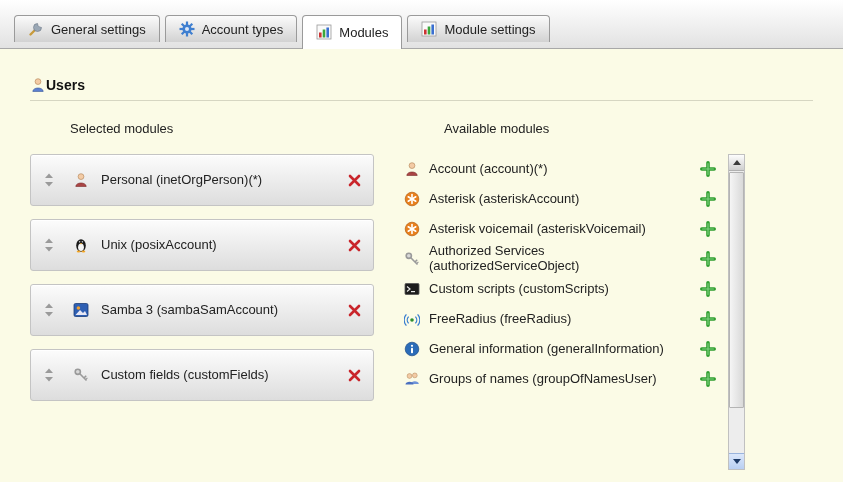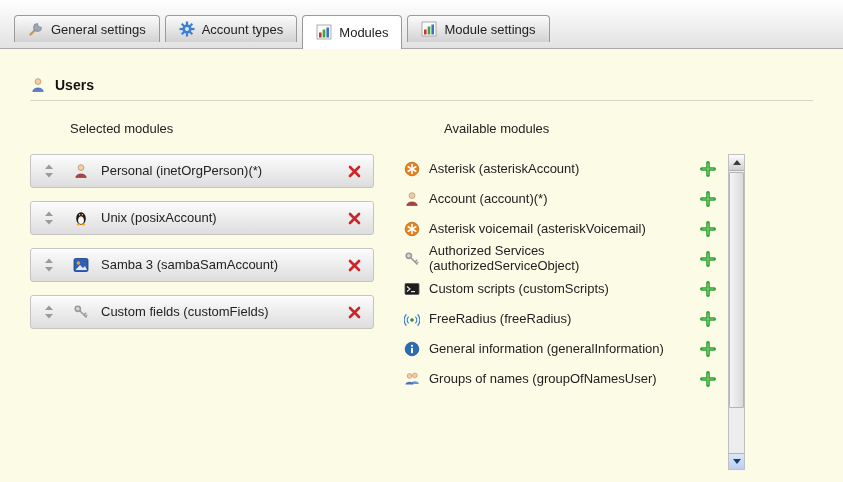--- a/index.html
+++ b/index.html
@@ -37,33 +37,33 @@
     margin-bottom: -1px;
     z-index: 2;
     padding-bottom: 1px;
   }
   .tab .ticon { width: 16px; height: 16px; flex: none; display: inline-flex; }
 
   
   .content { padding: 0 30px; }
   .users-head {
     margin-top: 28px;
-    display: flex; align-items: center; gap: 9px;
+    display: flex; align-items: center; 
     font-weight: bold; font-size: 14px; color: #111;
   }
   .rule { border: none; border-top: 1px solid #d6d6c2; margin: 7px 0 0 0; }
 
   .cols { display: flex; margin-top: 20px; }
   .col-left  { width: 374px; flex: none; }
   .col-right { width: 341px; flex: none; }
   .col-head  { font-size: 13px; color: #222; margin-bottom: 18px; margin-left: 40px; }
 
   
   .sel-row {
-    width: 344px; height: 34px;
+    width: 344px; height: 52px;
     display: flex; align-items: center;
     padding: 12px 10px;
     background: linear-gradient(#fcfcfc, #dddddd);
     border: 1px solid #c4c4c4; border-radius: 3px;
     box-shadow: inset 0 1px 0 #ffffff;
     margin-bottom: 13px;
   }
   .drag { width: 16px; margin-right: 16px; display: inline-flex; justify-content: center; cursor: grab; }
   .micon { width: 16px; height: 16px; flex: none; display: inline-flex; }
   .sel-row .micon { margin-right: 12px; }
@@ -280,45 +280,45 @@
     </div>
 
     <div class="col-right">
       <div class="col-head">Available modules</div>
 
       <div class="avail-list">
 
         <div class="avail-row">
           <span class="micon">
             <svg width="16" height="16" viewBox="0 0 16 16">
+                <circle cx="8" cy="4.6" r="2.9" fill="#f3cba5" stroke="#b08050" stroke-width="0.6"></circle>
+                <path d="M2.8 14.5 C2.8 9.8 13.2 9.8 13.2 14.5 Z" fill="#aa4444" stroke="#7a2e2e" stroke-width="0.6"></path>
+              </svg>
+          </span>
+          <span class="mlabel">Account (account)(*)</span>
+          <button class="iconbtn">
+            <svg width="16" height="16" viewBox="0 0 16 16">
+                <path d="M8 1.8 V14.2 M1.8 8 H14.2" stroke="#2f9e2f" stroke-width="3.6" stroke-linecap="round"></path>
+                <path d="M8 2.6 V13.4 M2.6 8 H13.4" stroke="#7fd07f" stroke-width="1.2" stroke-linecap="round"></path>
+              </svg>
+          </button>
+        </div>
+
+        <div class="avail-row">
+          <span class="micon">
+            <svg width="16" height="16" viewBox="0 0 16 16">
                 <circle cx="8" cy="8" r="6.8" fill="#e8801e" stroke="#b35c0e" stroke-width="0.7"></circle>
                 <g stroke="#fff" stroke-width="1.6" stroke-linecap="round">
                   <path d="M8 3.6 V12.4"></path>
                   <path d="M4.2 5.8 L11.8 10.2"></path>
                   <path d="M11.8 5.8 L4.2 10.2"></path>
                 </g>
               </svg>
           </span>
           <span class="mlabel">Asterisk (asteriskAccount)</span>
-          <button class="iconbtn">
-            <svg width="16" height="16" viewBox="0 0 16 16">
-                <path d="M8 1.8 V14.2 M1.8 8 H14.2" stroke="#2f9e2f" stroke-width="3.6" stroke-linecap="round"></path>
-                <path d="M8 2.6 V13.4 M2.6 8 H13.4" stroke="#7fd07f" stroke-width="1.2" stroke-linecap="round"></path>
-              </svg>
-          </button>
-        </div>
-
-        <div class="avail-row">
-          <span class="micon">
-            <svg width="16" height="16" viewBox="0 0 16 16">
-                <circle cx="8" cy="4.6" r="2.9" fill="#f3cba5" stroke="#b08050" stroke-width="0.6"></circle>
-                <path d="M2.8 14.5 C2.8 9.8 13.2 9.8 13.2 14.5 Z" fill="#aa4444" stroke="#7a2e2e" stroke-width="0.6"></path>
-              </svg>
-          </span>
-          <span class="mlabel">Account (account)(*)</span>
           <button class="iconbtn">
             <svg width="16" height="16" viewBox="0 0 16 16">
                 <path d="M8 1.8 V14.2 M1.8 8 H14.2" stroke="#2f9e2f" stroke-width="3.6" stroke-linecap="round"></path>
                 <path d="M8 2.6 V13.4 M2.6 8 H13.4" stroke="#7fd07f" stroke-width="1.2" stroke-linecap="round"></path>
               </svg>
           </button>
         </div>
 
         <div class="avail-row">
           <span class="micon">

